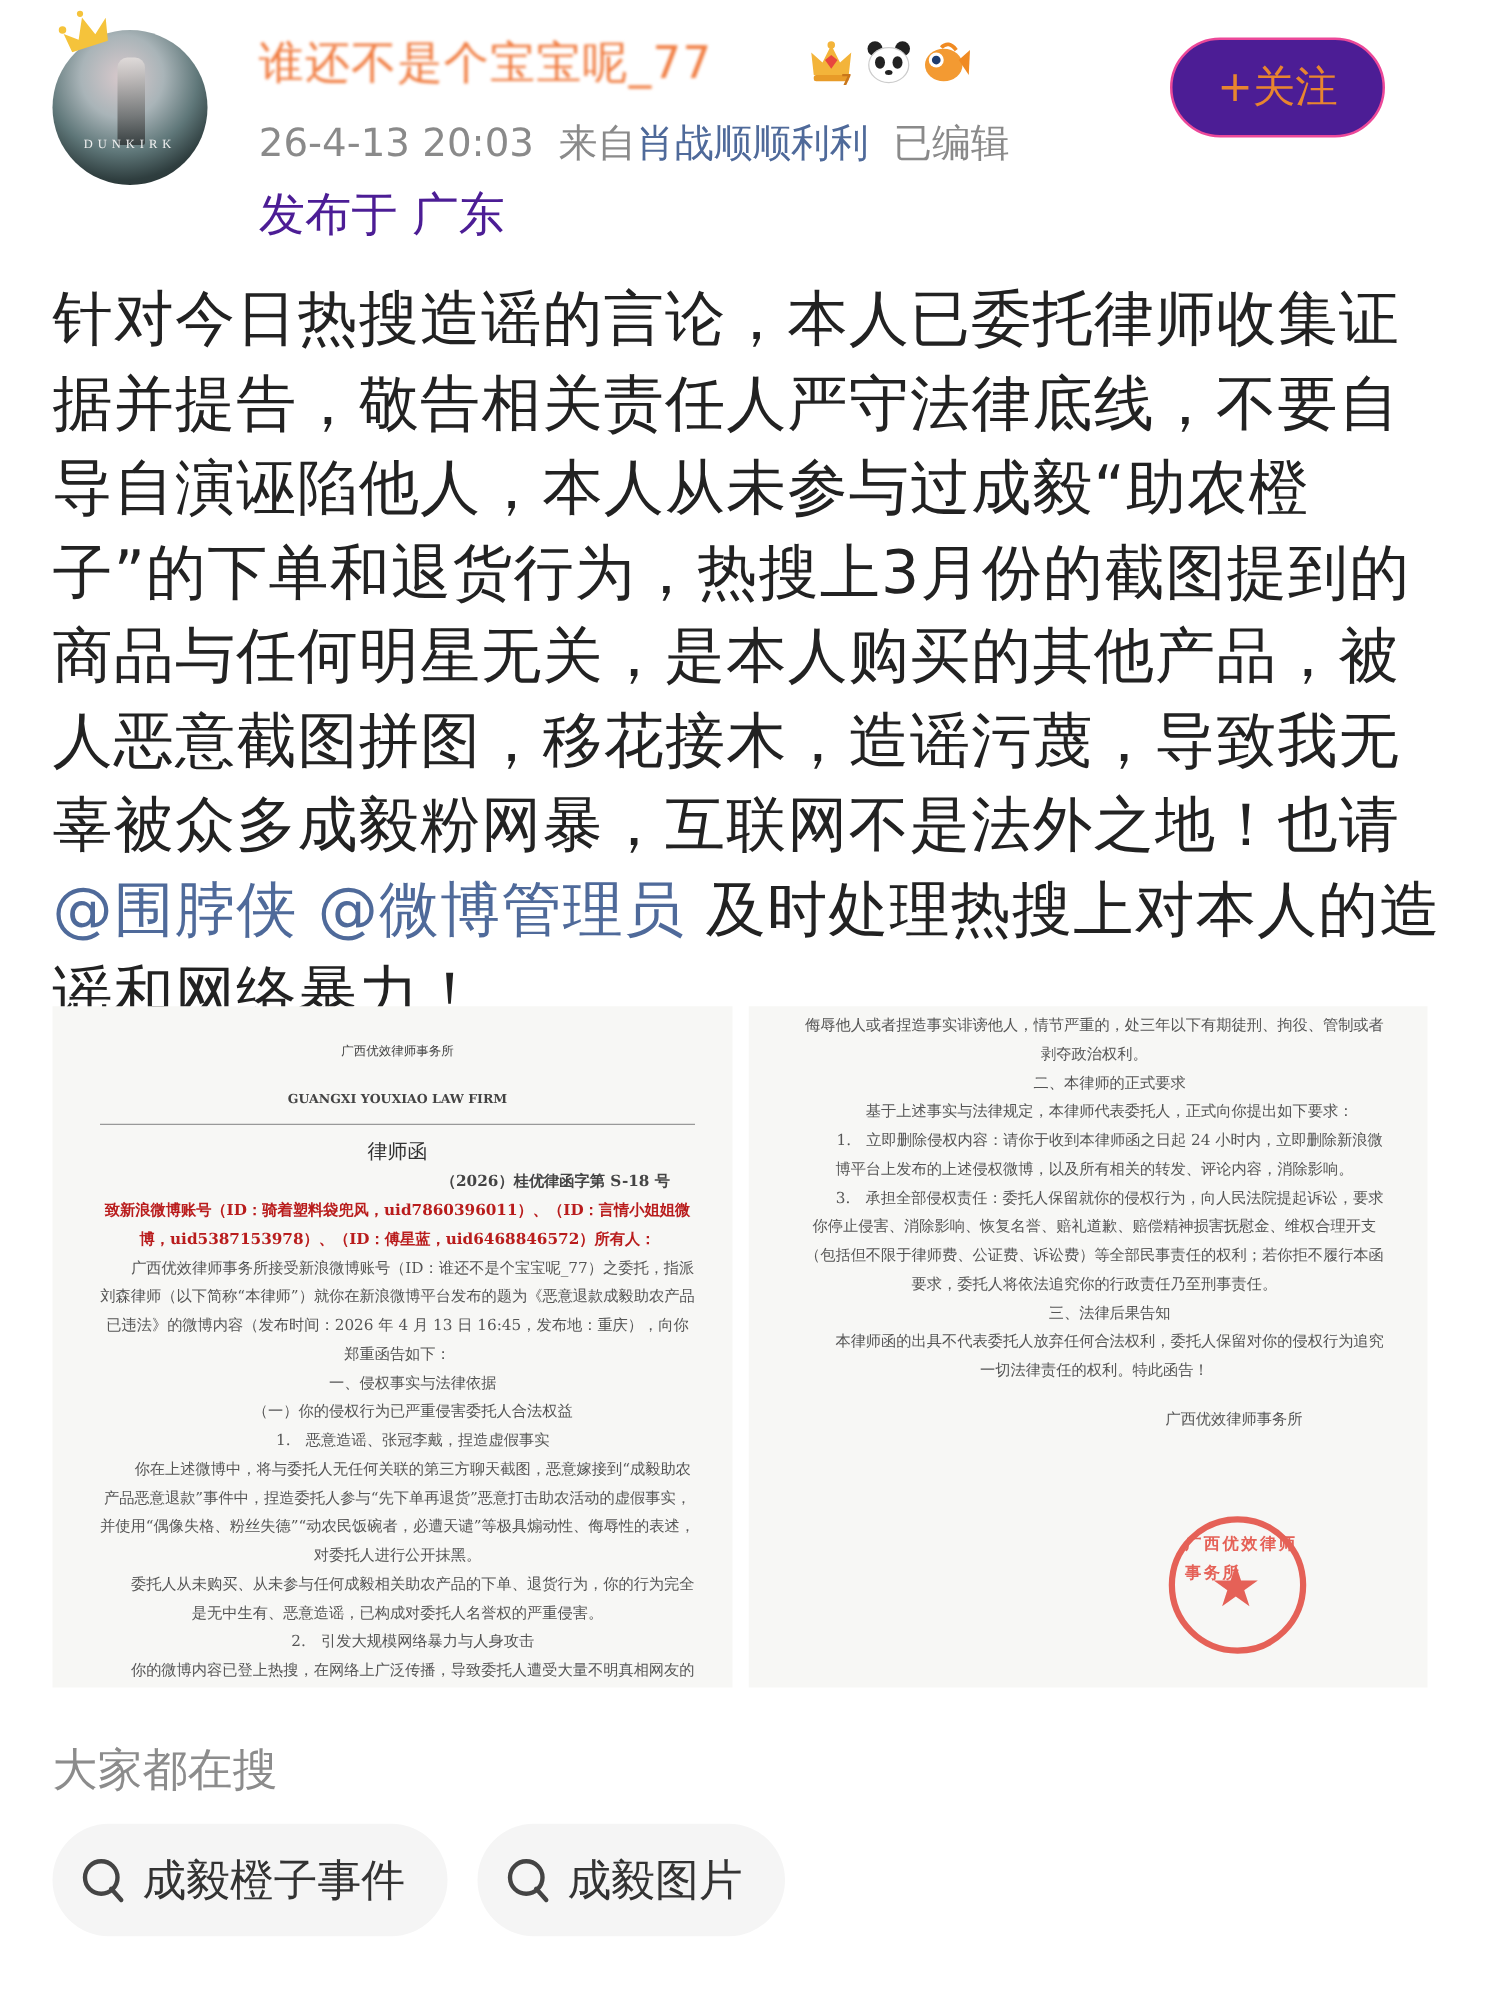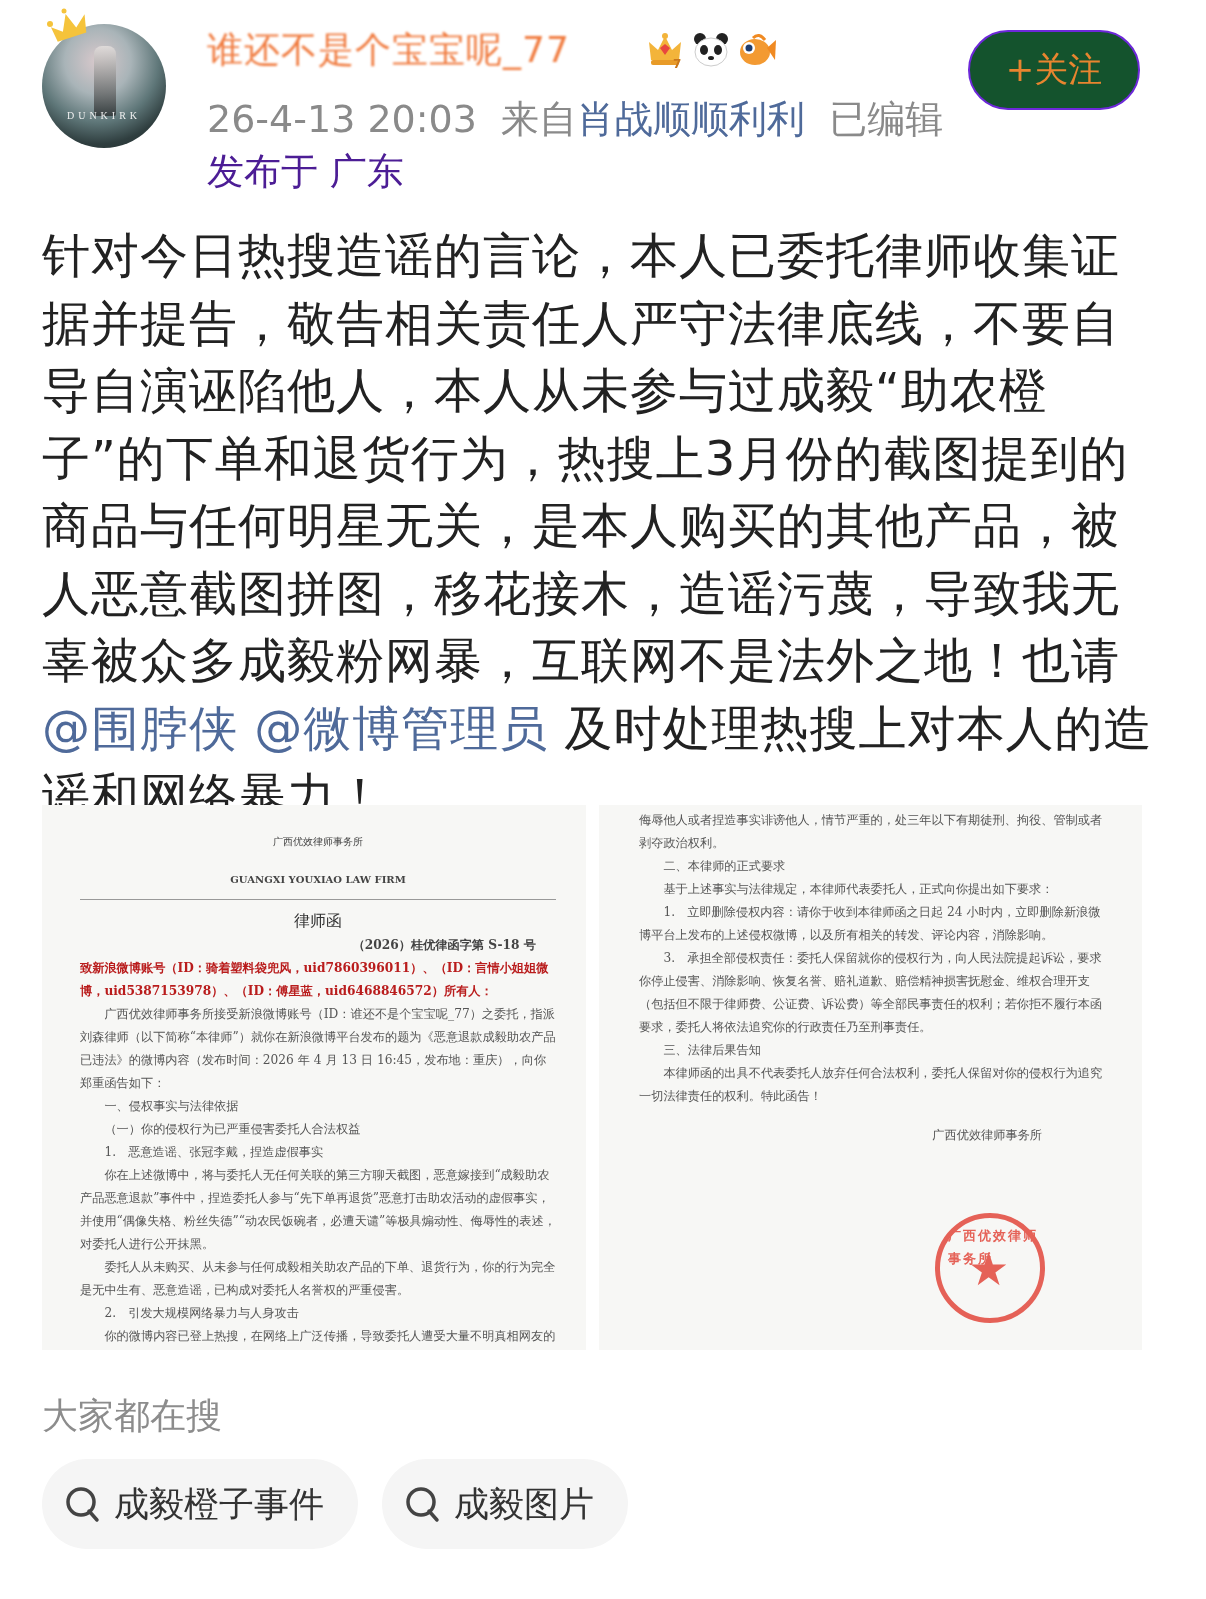--- a/index.html
+++ b/index.html
@@ -15,49 +15,49 @@
   }
   .avatar .figure { position: absolute; left: 52px; top: 22px; width: 22px; height: 70px; background: linear-gradient(#e6e1df, #2a2f30); border-radius: 8px 8px 2px 2px; opacity: .8; }
   .avatar .title { position: absolute; left: 0; right: 0; top: 86px; text-align: center; color: #f1f1f1; font-size: 10px; letter-spacing: 4px; font-family: "Liberation Serif", serif; }
   .avatar .sub { position: absolute; left: 0; right: 0; top: 100px; text-align: center; color: #ddd; font-size: 4px; }
   .crown { position: absolute; left: 6px; top: -2px; width: 44px; height: 34px; }
 
   .username { position: absolute; left: 207px; top: 26px; font-size: 36px; color: #f07b3f; filter: blur(1.2px); letter-spacing: 1px; white-space: nowrap; }
   .badges { position: absolute; left: 645px; top: 30px; display: flex; gap: 6px; align-items: center; }
   .badge { width: 40px; height: 40px; display: inline-flex; align-items: center; justify-content: center; }
 
-  .meta { position: absolute; left: 207px; top: 94px; font-size: 38px; color: #8a8a8a; white-space: nowrap; }
+  .meta { position: absolute; left: 207px; top: 94px; font-size: 31px; color: #8a8a8a; white-space: nowrap; }
   .meta .src { color: #4f6a9a; }
   .meta span { margin-right: 0; }
   .location { position: absolute; left: 207px; top: 147px; font-size: 37px; color: #4c1d95; }
 
   .follow-btn {
-    position: absolute; left: 968px; top: 30px; width: 172px; height: 80px;
-    border: 2px solid #6d28d9; border-radius: 40px; color: #e8852f;
-    font-size: 34px; display: flex; align-items: center; justify-content: center; background: #14532d;
+    position: absolute; left: 936px; top: 30px; width: 172px; height: 80px;
+    border: 2px solid #ec4899; border-radius: 40px; color: #e8852f;
+    font-size: 34px; display: flex; align-items: center; justify-content: center; background: #4c1d95;
   }
 
   .post-text { position: absolute; left: 42px; top: 222px; width: 1120px; font-size: 48px; line-height: 67.5px; color: #222; letter-spacing: 1px; }
   .post-text .mention { color: #4f6a9a; }
 
   .gallery { position: absolute; left: 42px; top: 805px; width: 1100px; height: 545px; }
   .doc {
     position: absolute; top: 0; height: 545px; background: #f7f7f5;
     overflow: hidden; padding: 22px 30px 0 38px; font-family: "DejaVu Serif", "Liberation Serif", serif;
     color: #555; font-size: 12.2px; line-height: 23px;
   }
   .doc.left { left: 0; width: 544px; }
   .doc.right { left: 557px; width: 543px; padding-top: 4px; padding-left: 40px; }
   .doc .firm-cn { text-align: center; font-size: 10px; line-height: 14px; margin-top: 8px; color: #444; }
   .doc .firm-en { text-align: center; font-size: 10px; line-height: 14px; font-weight: bold; color: #444; margin-top: 24px; }
   .doc .rule { border-top: 1px solid #999; margin: 12px 0 8px 0; }
   .doc .doc-title { text-align: center; font-size: 16px; line-height: 26px; color: #333; }
   .doc .ref { text-align: right; font-weight: bold; color: #444; padding-right: 20px; }
   .doc .bold { font-weight: bold; color: #b91c1c; }
-  .doc p { text-indent: 2em; }
+  .doc p { text-indent: 2em; text-align: center; }
   .doc p.noindent { text-indent: 0; }
   .doc .sign { text-align: right; padding-right: 70px; }
   .stamp {
     position: absolute; left: 336px; top: 408px; width: 110px; height: 110px; border-radius: 50%;
     border: 5px solid #e2483c; opacity: .85;
   }
   .stamp .star { position: absolute; left: 28px; top: 28px; font-size: 46px; color: #e2483c; line-height: 46px; }
   .stamp .arc { position: absolute; left: 8px; top: 6px; font-size: 13px; color: #e2483c; font-weight: bold; letter-spacing: 2px; }
 
   .section-title { position: absolute; left: 42px; top: 1392px; font-size: 36px; color: #8c8c8c; }

